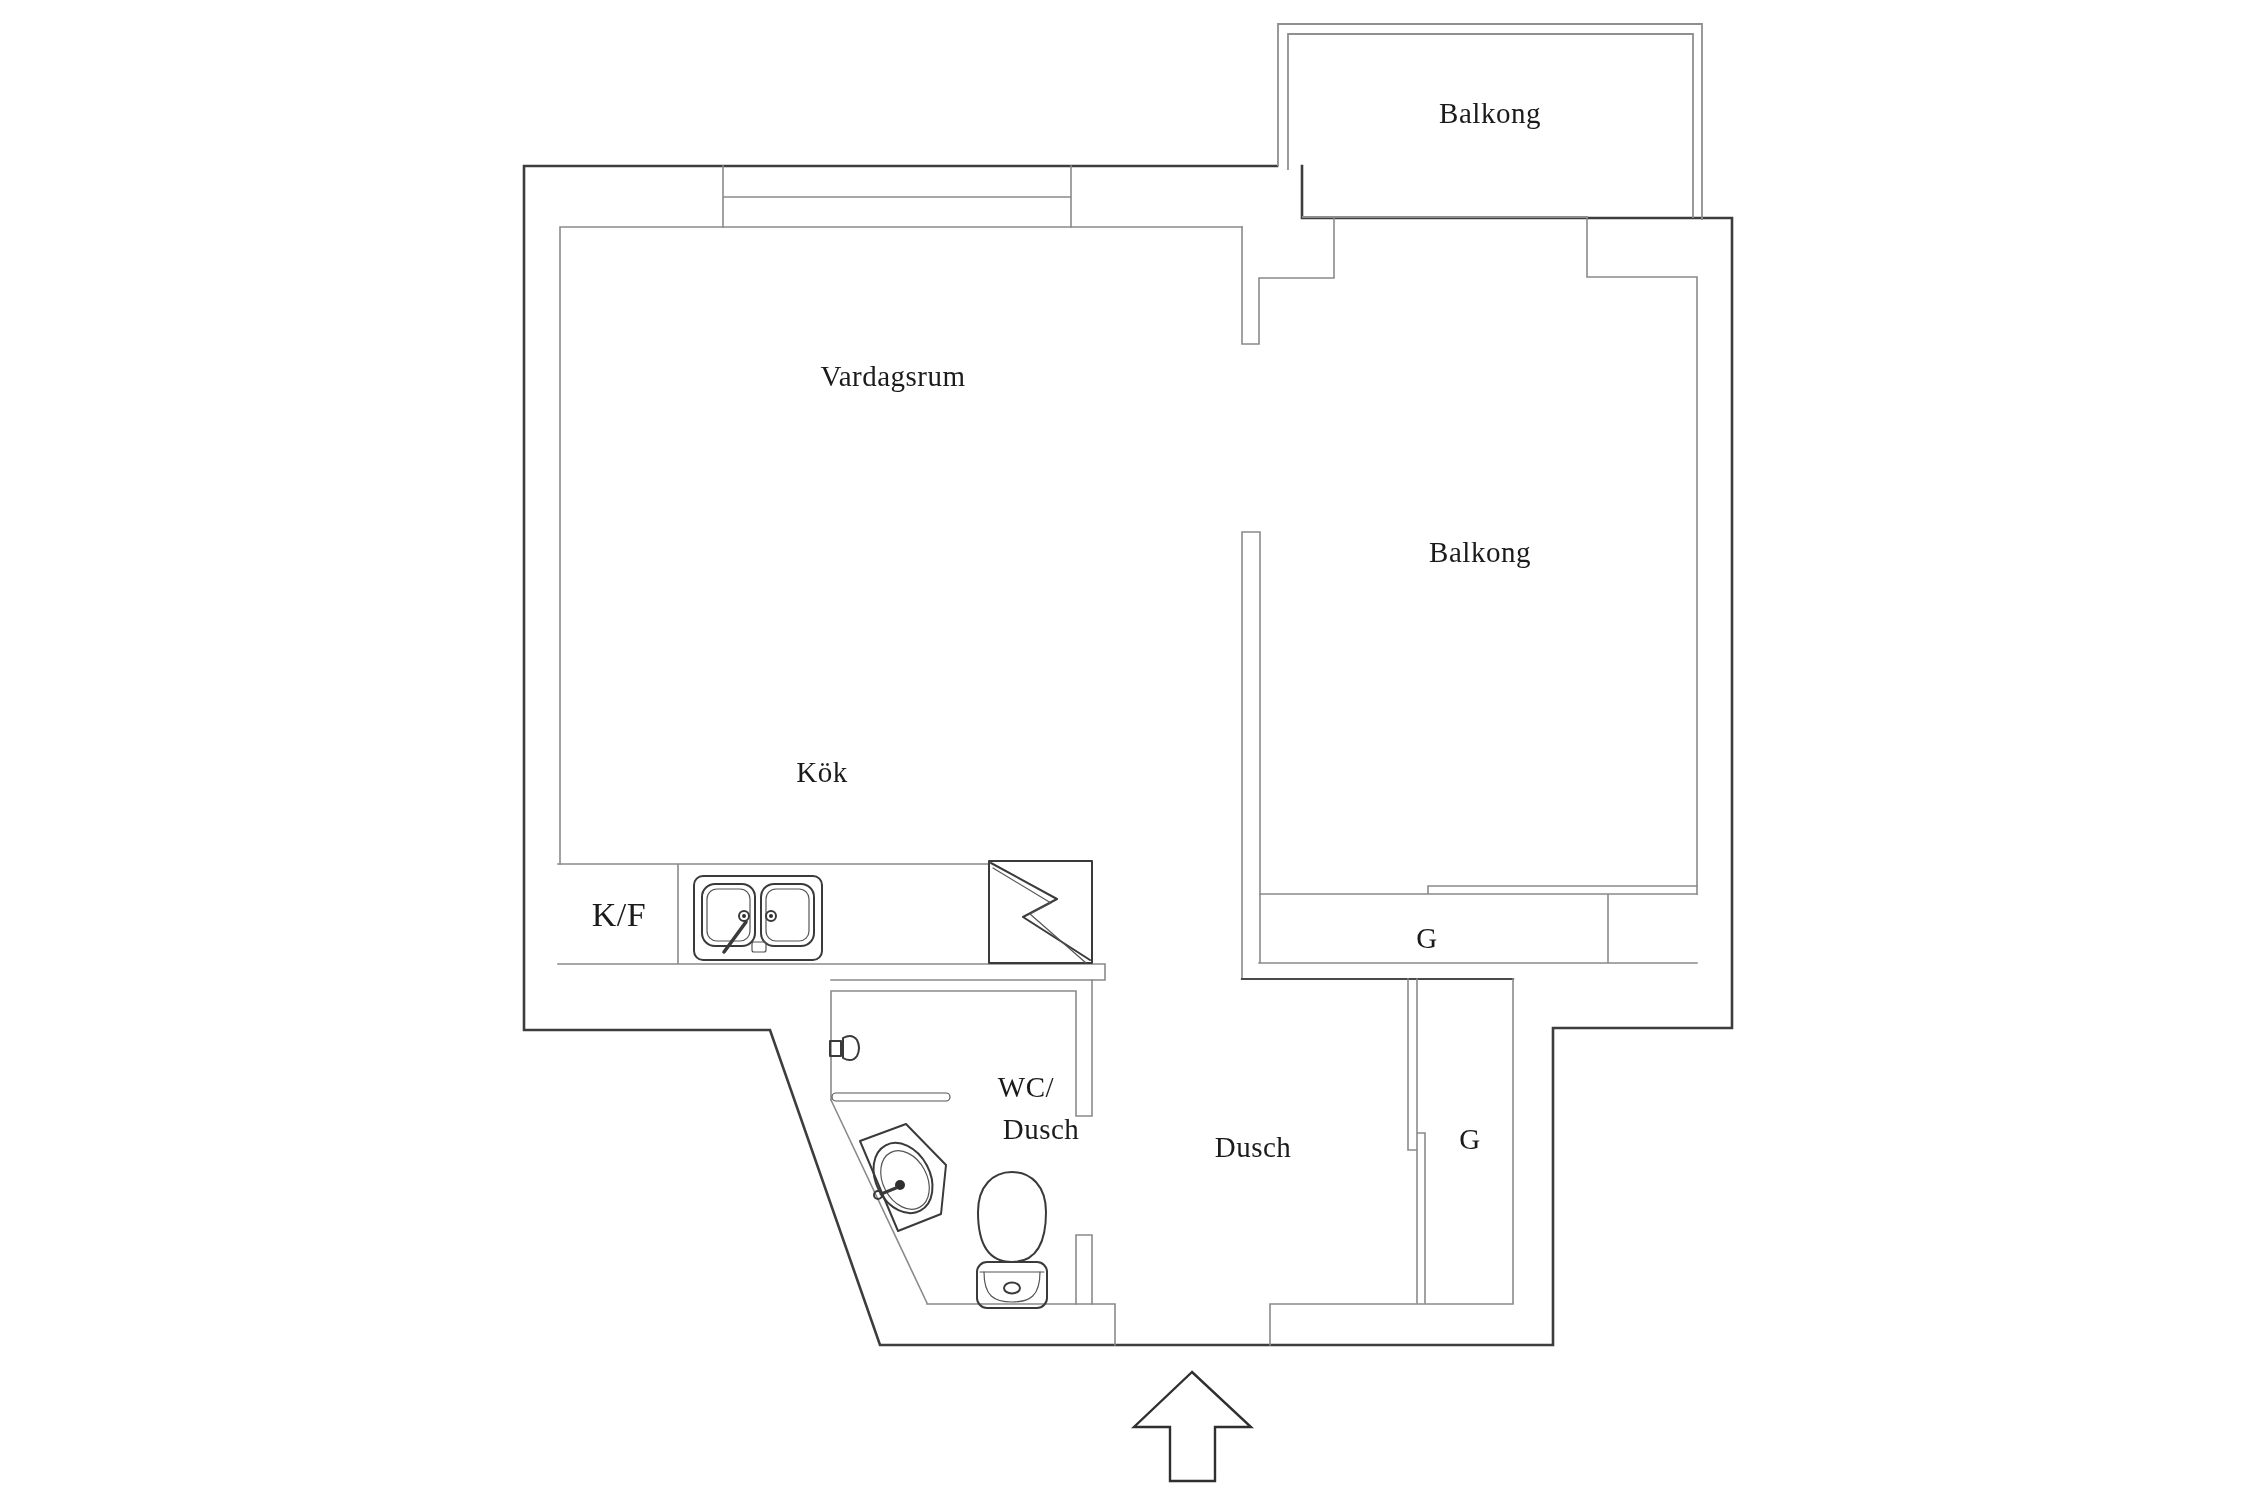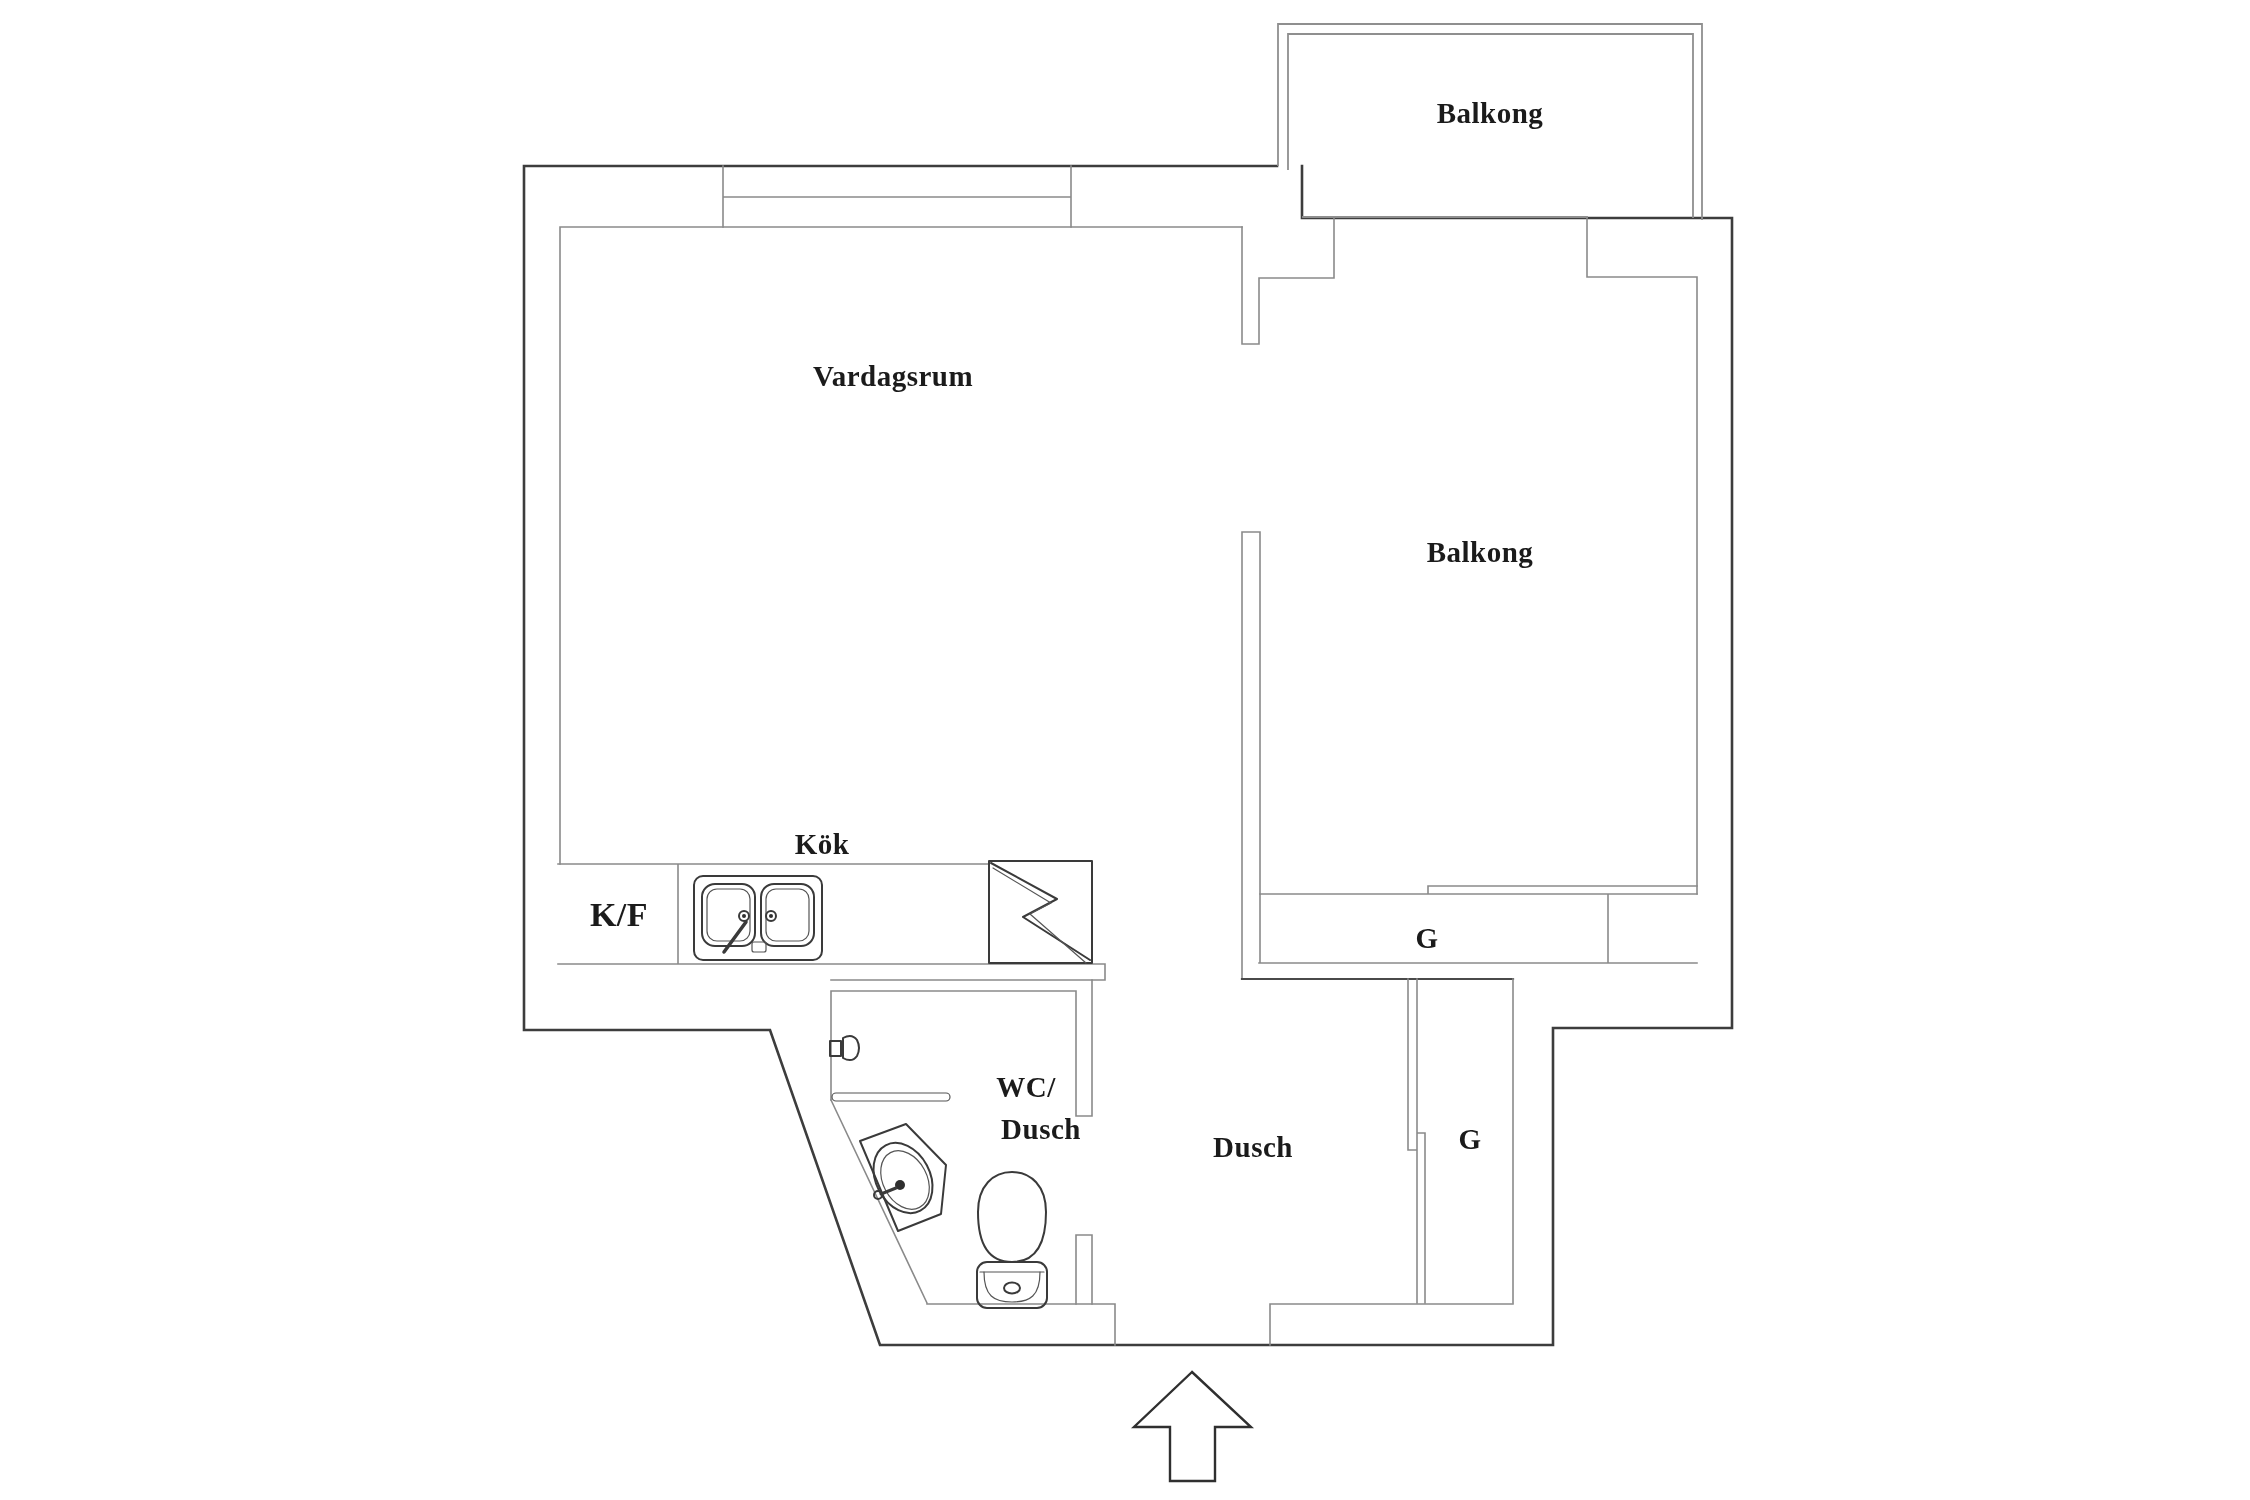--- a/index.html
+++ b/index.html
@@ -1,16 +1,16 @@
 <!DOCTYPE html>
 <html><head>
 <meta charset="utf-8">
 <style>
   html,body{margin:0;padding:0;background:#ffffff;}
-  .plan{position:relative;width:2250px;height:1500px;background:#ffffff;overflow:hidden;font-weight:bold;}
+  .plan{position:relative;width:2250px;height:1500px;background:#ffffff;overflow:hidden;}
   .plan svg{position:absolute;left:0;top:0;}
   .lbl{
     position:absolute;
     transform:translate(-50%,-50%);
     font-family:"Liberation Serif", serif;
     color:#1b1b1b;
     font-size:29px;
     white-space:nowrap;
     letter-spacing:0.5px;
   }
@@ -104,21 +104,21 @@
       <path class="fixthin" d="M984,1272 C984,1296 994,1302 1012,1302 C1030,1302 1040,1296 1040,1272"></path>
       <ellipse class="fix" cx="1012" cy="1288" rx="8" ry="5.5"></ellipse>
     </g>
 
     <polygon class="fixdark" points="1192,1372 1134,1427 1170,1427 1170,1481 1215,1481 1215,1427 1251,1427"></polygon>
   </svg>
 
   <div class="lbl" style="left:1490px;top:113px;">Balkong</div>
   <div class="lbl" style="left:893px;top:376px;">Vardagsrum</div>
   <div class="lbl" style="left:1480px;top:552px;">Balkong</div>
-  <div class="lbl" style="left:822px;top:844px;">Kök</div>
+  <div class="lbl" style="left:822px;top:772px;">Kök</div>
   <div class="lbl small" style="left:619px;top:915px;">K/F</div>
   <div class="lbl" style="left:1427px;top:938px;">G</div>
   <div class="lbl" style="left:1012px;top:1087px;margin-left:14px;">WC/</div>
   <div class="lbl" style="left:1012px;top:1129px;margin-left:29px;">Dusch</div>
   <div class="lbl" style="left:1253px;top:1147px;">Dusch</div>
   <div class="lbl" style="left:1470px;top:1139px;">G</div>
 
 </div>
 
 </body></html>

